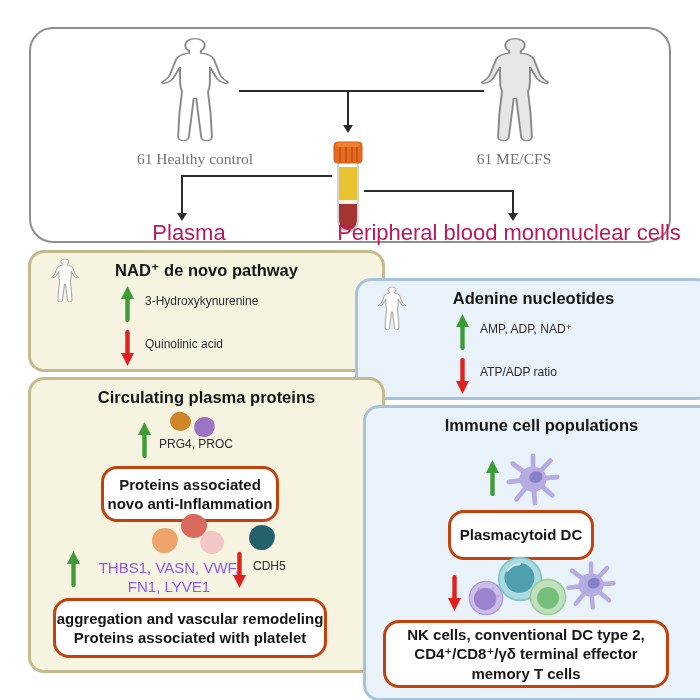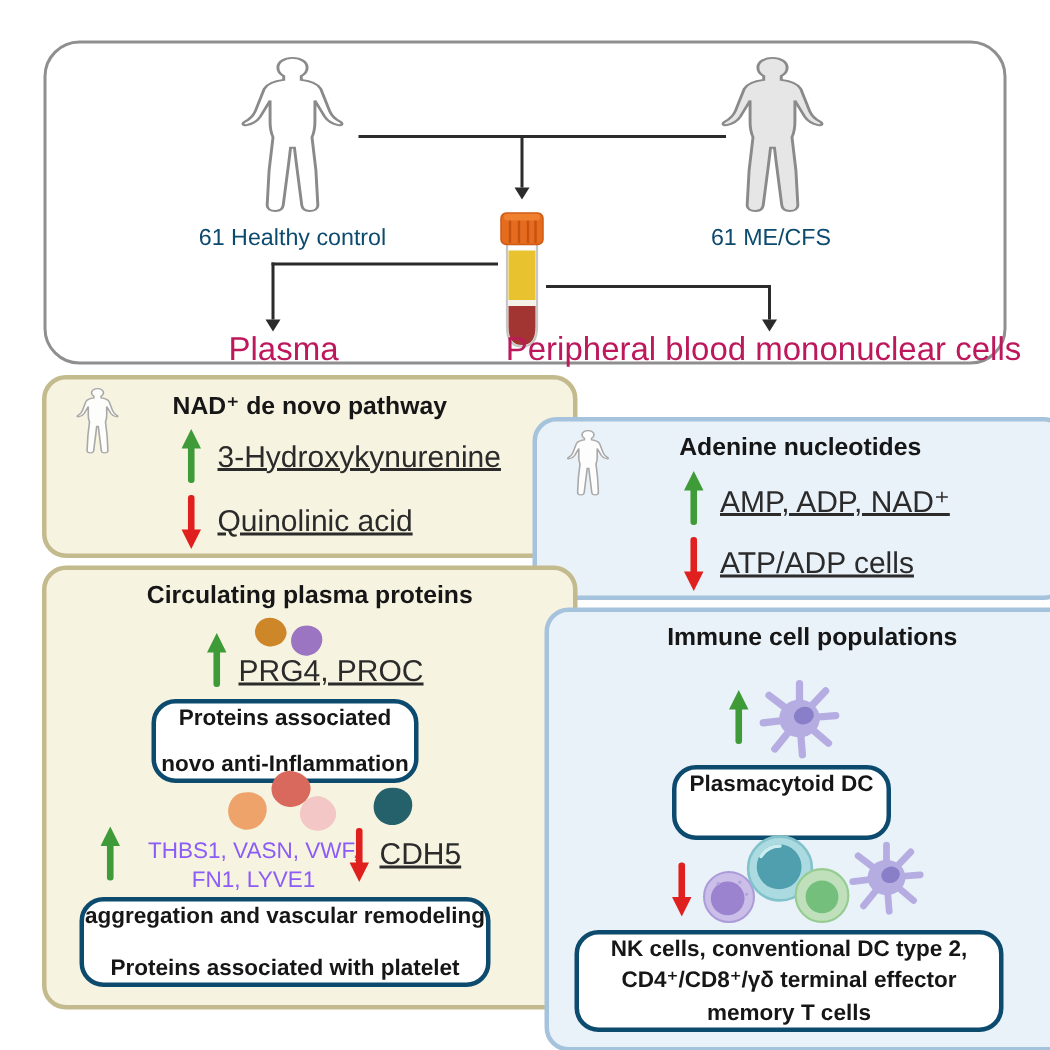--- a/index.html
+++ b/index.html
@@ -13,32 +13,32 @@
   .top-panel{
     left:29px;top:27px;width:638px;height:212px;
     border:2.5px solid #8f8f8f;border-radius:24px;background:#fff;
   }
   .line{position:absolute;background:#2b2b2b;}
   .arrowhead-down{
     position:absolute;width:0;height:0;
     border-left:5px solid transparent;border-right:5px solid transparent;
     border-top:8px solid #2b2b2b;
   }
-  .cohort-label{position:absolute;font-size:15.5px;color:#0c4a6e;white-space:nowrap;transform:translateX(-50%);}
+  .cohort-label{position:absolute;font-size:15.5px;color:#737373;white-space:nowrap;transform:translateX(-50%);font-family:Liberation Serif, serif;}
   .sample-label{position:absolute;font-size:22px;font-weight:normal;color:#be185d;white-space:nowrap;transform:translateX(-50%);}
   
   .panel{position:absolute;border-radius:16px;padding-left:40px;}
   .panel-tan{background:#f7f3e1;border:3px solid #c3ba8e;}
   .panel-blue{background:#e9f1f9;border:3px solid #a5c3dc;margin-top:28px;}
   .panel-title{position:absolute;left:0;right:0;top:8px;text-align:center;
     font-size:16.5px;font-weight:bold;color:#161616;}
-  .item-text{position:absolute;font-size:20px;color:#2b2b2b;white-space:nowrap;text-decoration:underline;}
+  .item-text{position:absolute;font-size:12px;color:#2b2b2b;white-space:nowrap;}
   .white-box{
-    position:absolute;background:#fff;border:3px solid #0c4a6e;border-radius:16px;
-    display:flex;flex-direction:column;align-items:center;justify-content:space-between;
+    position:absolute;background:#fff;border:3px solid #c2410c;border-radius:16px;
+    display:flex;flex-direction:column;align-items:center;justify-content:center;
     text-align:center;font-weight:bold;font-size:15px;color:#161616;line-height:19.5px;
   }
   .blob{position:absolute;border-radius:46% 54% 52% 48% / 52% 46% 54% 48%;}
   .centered-lines{position:absolute;text-align:center;font-size:15px;color:#8b5cf6;line-height:19px;}
 </style>
 </head>
 <body>
 
 <svg width="0" height="0" style="position:absolute">
   <defs>
@@ -128,21 +128,21 @@
       <use href="#human-shape" fill="#fdfdfd" stroke="#a8a8a8" stroke-width="4"></use>
     </svg>
     <div class="panel-title">Adenine nucleotides</div>
     <svg class="abs" style="left:98px;top:33px" width="13" height="37" viewBox="0 0 13 37">
         <use href="#up-arrow-shape" fill="#3f9b37"></use>
       </svg>
     <div class="item-text" style="left:122px;top:41px">AMP, ADP, NAD⁺</div>
     <svg class="abs" style="left:98px;top:76px" width="13" height="37" viewBox="0 0 13 37">
         <use href="#down-arrow-shape" fill="#e0201f"></use>
       </svg>
-    <div class="item-text" style="left:122px;top:84px">ATP/ADP cells</div>
+    <div class="item-text" style="left:122px;top:84px">ATP/ADP ratio</div>
   </div>
 
   <div class="panel panel-tan" style="left:28px;top:377px;width:311px;height:290px">
     <div class="panel-title">Circulating plasma proteins</div>
 
     <div class="blob" style="left:139px;top:32px;width:21px;height:19px;background:#cd8728;transform:rotate(14deg)"></div>
     <div class="blob" style="left:163px;top:37px;width:21px;height:20px;background:#9b74c2;transform:rotate(-10deg)"></div>
 
     <svg class="abs" style="left:107px;top:42px" width="13" height="37" viewBox="0 0 13 37">
         <use href="#up-arrow-shape" fill="#3f9b37"></use>

